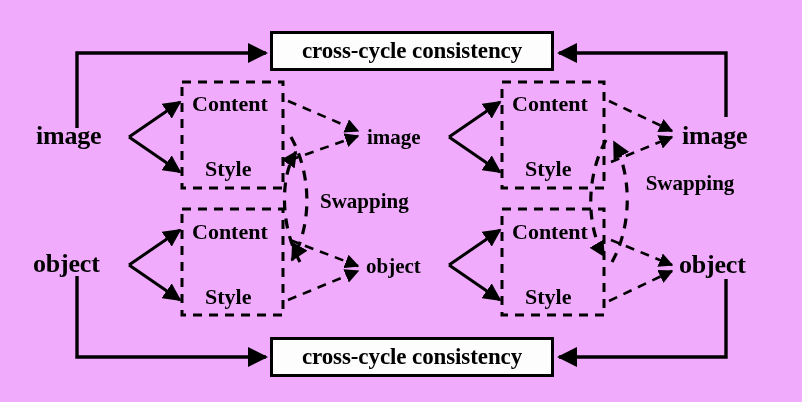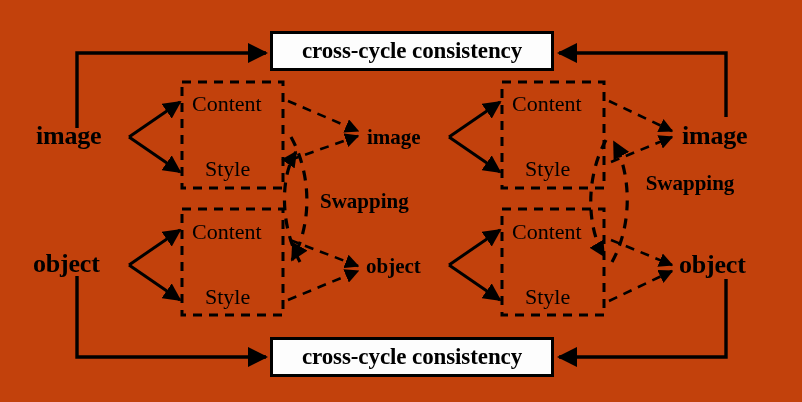--- a/index.html
+++ b/index.html
@@ -4,21 +4,21 @@
 <style>
   html, body {
     margin: 0;
     padding: 0;
     background: #ffffff;
   }
   #page {
     position: relative;
     width: 802px;
     height: 402px;
-    background: #c2410c;
+    background: #f0abfc;
     overflow: hidden;
     font-family: "Liberation Serif", "DejaVu Serif", serif;
   }
   svg.layer {
     position: absolute;
     left: 0;
     top: 0;
     width: 802px;
     height: 402px;
   }
@@ -37,21 +37,21 @@
     font-weight: bold;
     font-size: 21px;
   }
   .box-text {
     font-weight: bold;
     font-size: 23px;
     letter-spacing: -0.1px;
   }
   .cs-text {
     font-size: 22px;
-    font-weight: normal;
+    font-weight: bold;
   }
   .swap-text {
     font-weight: bold;
     font-size: 21px;
     text-align: center;
     line-height: 1.08;
   }
   .consistency-box {
     position: absolute;
     border: 3px solid #000000;

